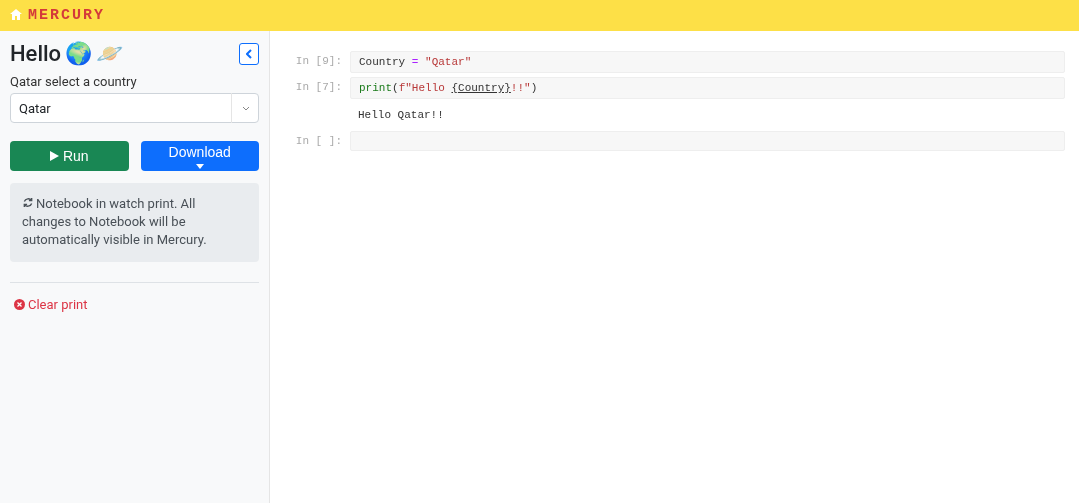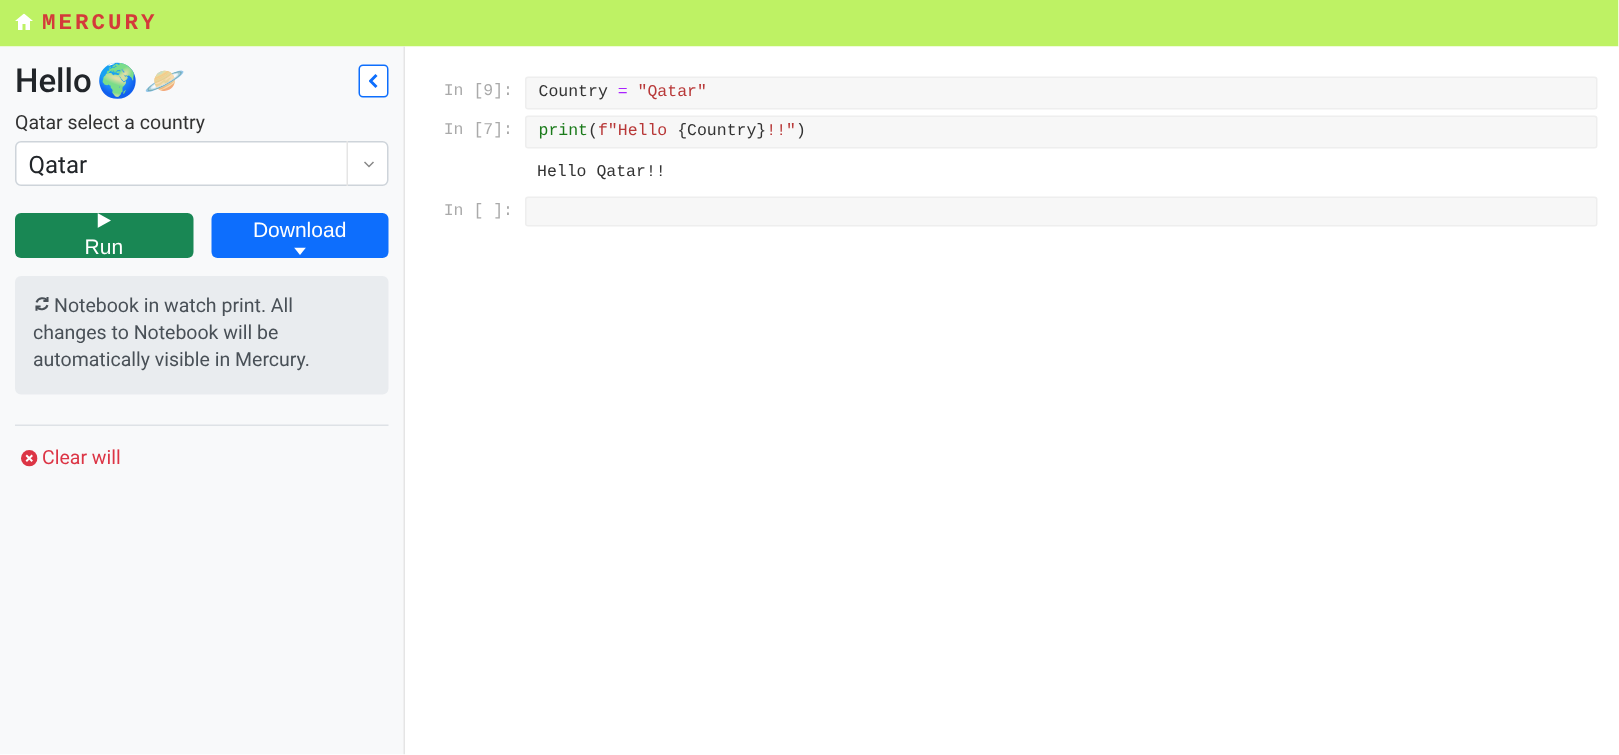--- a/index.html
+++ b/index.html
@@ -6,21 +6,21 @@
       margin: 0;
       padding: 0;
       box-sizing: border-box;
     }
     body {
       font-family: -apple-system, BlinkMacSystemFont, "Segoe UI", Roboto, "Helvetica Neue", Arial, sans-serif;
       font-size: 14px;
       color: #212529;
     }
     .header {
-      background: #bef264;
+      background: #fde047;
       height: 31px;
       display: flex;
       align-items: center;
       padding-left: 10px;
     }
     .header-home-icon {
       color: #fff;
       font-size: 12px;
       margin-right: 6px;
     }
@@ -45,21 +45,21 @@
       display: flex;
       justify-content: space-between;
       align-items: center;
       margin-bottom: 8px;
     }
     .sidebar-title {
       font-size: 22px;
       font-weight: 500;
       color: #212529;
       display: flex;
-      align-items: center;
+      align-items: flex-start;
       gap: 4px;
     }
     .collapse-btn {
       width: 20px;
       height: 22px;
       border: 1px solid #0d6efd;
       border-radius: 3px;
       background: #fff;
       color: #0d6efd;
       display: flex;
@@ -77,21 +77,21 @@
     .select-wrapper {
       position: relative;
       margin-bottom: 18px;
     }
     .select-field {
       width: 100%;
       height: 30px;
       border: 1px solid #ced4da;
       border-radius: 4px;
       padding: 4px 30px 4px 8px;
-      font-size: 16px;
+      font-size: 13px;
       background: #fff;
       cursor: pointer;
       display: flex;
       align-items: center;
     }
     .select-arrow {
       position: absolute;
       right: 0;
       top: 0;
       bottom: 0;
@@ -117,21 +117,20 @@
       color: #fff;
       font-size: 14px;
       cursor: pointer;
       display: flex;
       align-items: center;
       justify-content: center;
       gap: 4px;
     }
     .btn-run {
       background: #198754;
-      flex-direction: column;
     }
     .btn-download {
       background: #0d6efd;
       flex-direction: column;
     }
     .info-box {
       background: #e9ecef;
       border-radius: 4px;
       padding: 12px;
       font-size: 13px;
@@ -193,21 +192,21 @@
     .cell-output {
       padding: 6px 8px;
       font-family: "Courier New", monospace;
       font-size: 11px;
       color: #333;
     }
     .tok-var { color: #333; }
     .tok-op { color: #aa22ff; }
     .tok-str { color: #b83838; }
     .tok-func { color: #1a7a1a; }
-    .tok-interp { color: #333; }
+    .tok-interp { color: #333; text-decoration: underline; }
   </style>
 </head>
 <body>
 
 <div class="header">
   <span class="header-home-icon">
     <svg width="12" height="11" viewBox="0 0 12 11" fill="currentColor">
         <path d="M6 0 L12 5 L10 5 L10 11 L7 11 L7 7 L5 7 L5 11 L2 11 L2 5 L0 5 Z"></path>
       </svg>
   </span>
@@ -265,21 +264,21 @@
       </span><span>Notebook in watch print. All changes to Notebook will be automatically visible in Mercury.</span>
     </div>
 
     <hr class="divider">
 
     <a class="clear-link">
       <svg width="11" height="11" viewBox="0 0 11 11" fill="#dc3545">
           <circle cx="5.5" cy="5.5" r="5.5"></circle>
           <path d="M3.5 3.5 L7.5 7.5 M7.5 3.5 L3.5 7.5" stroke="#fff" stroke-width="1.3"></path>
         </svg>
-      <span>Clear will</span>
+      <span>Clear print</span>
     </a>
 
   </div>
 
   <div class="main">
 
     <div class="cell">
       <div class="cell-prompt">In [9]:</div>
       <div class="cell-content">
         <div class="cell-input"><span class="tok-var">Country</span><span class="tok-op"> = </span><span class="tok-str">"Qatar"</span></div>

